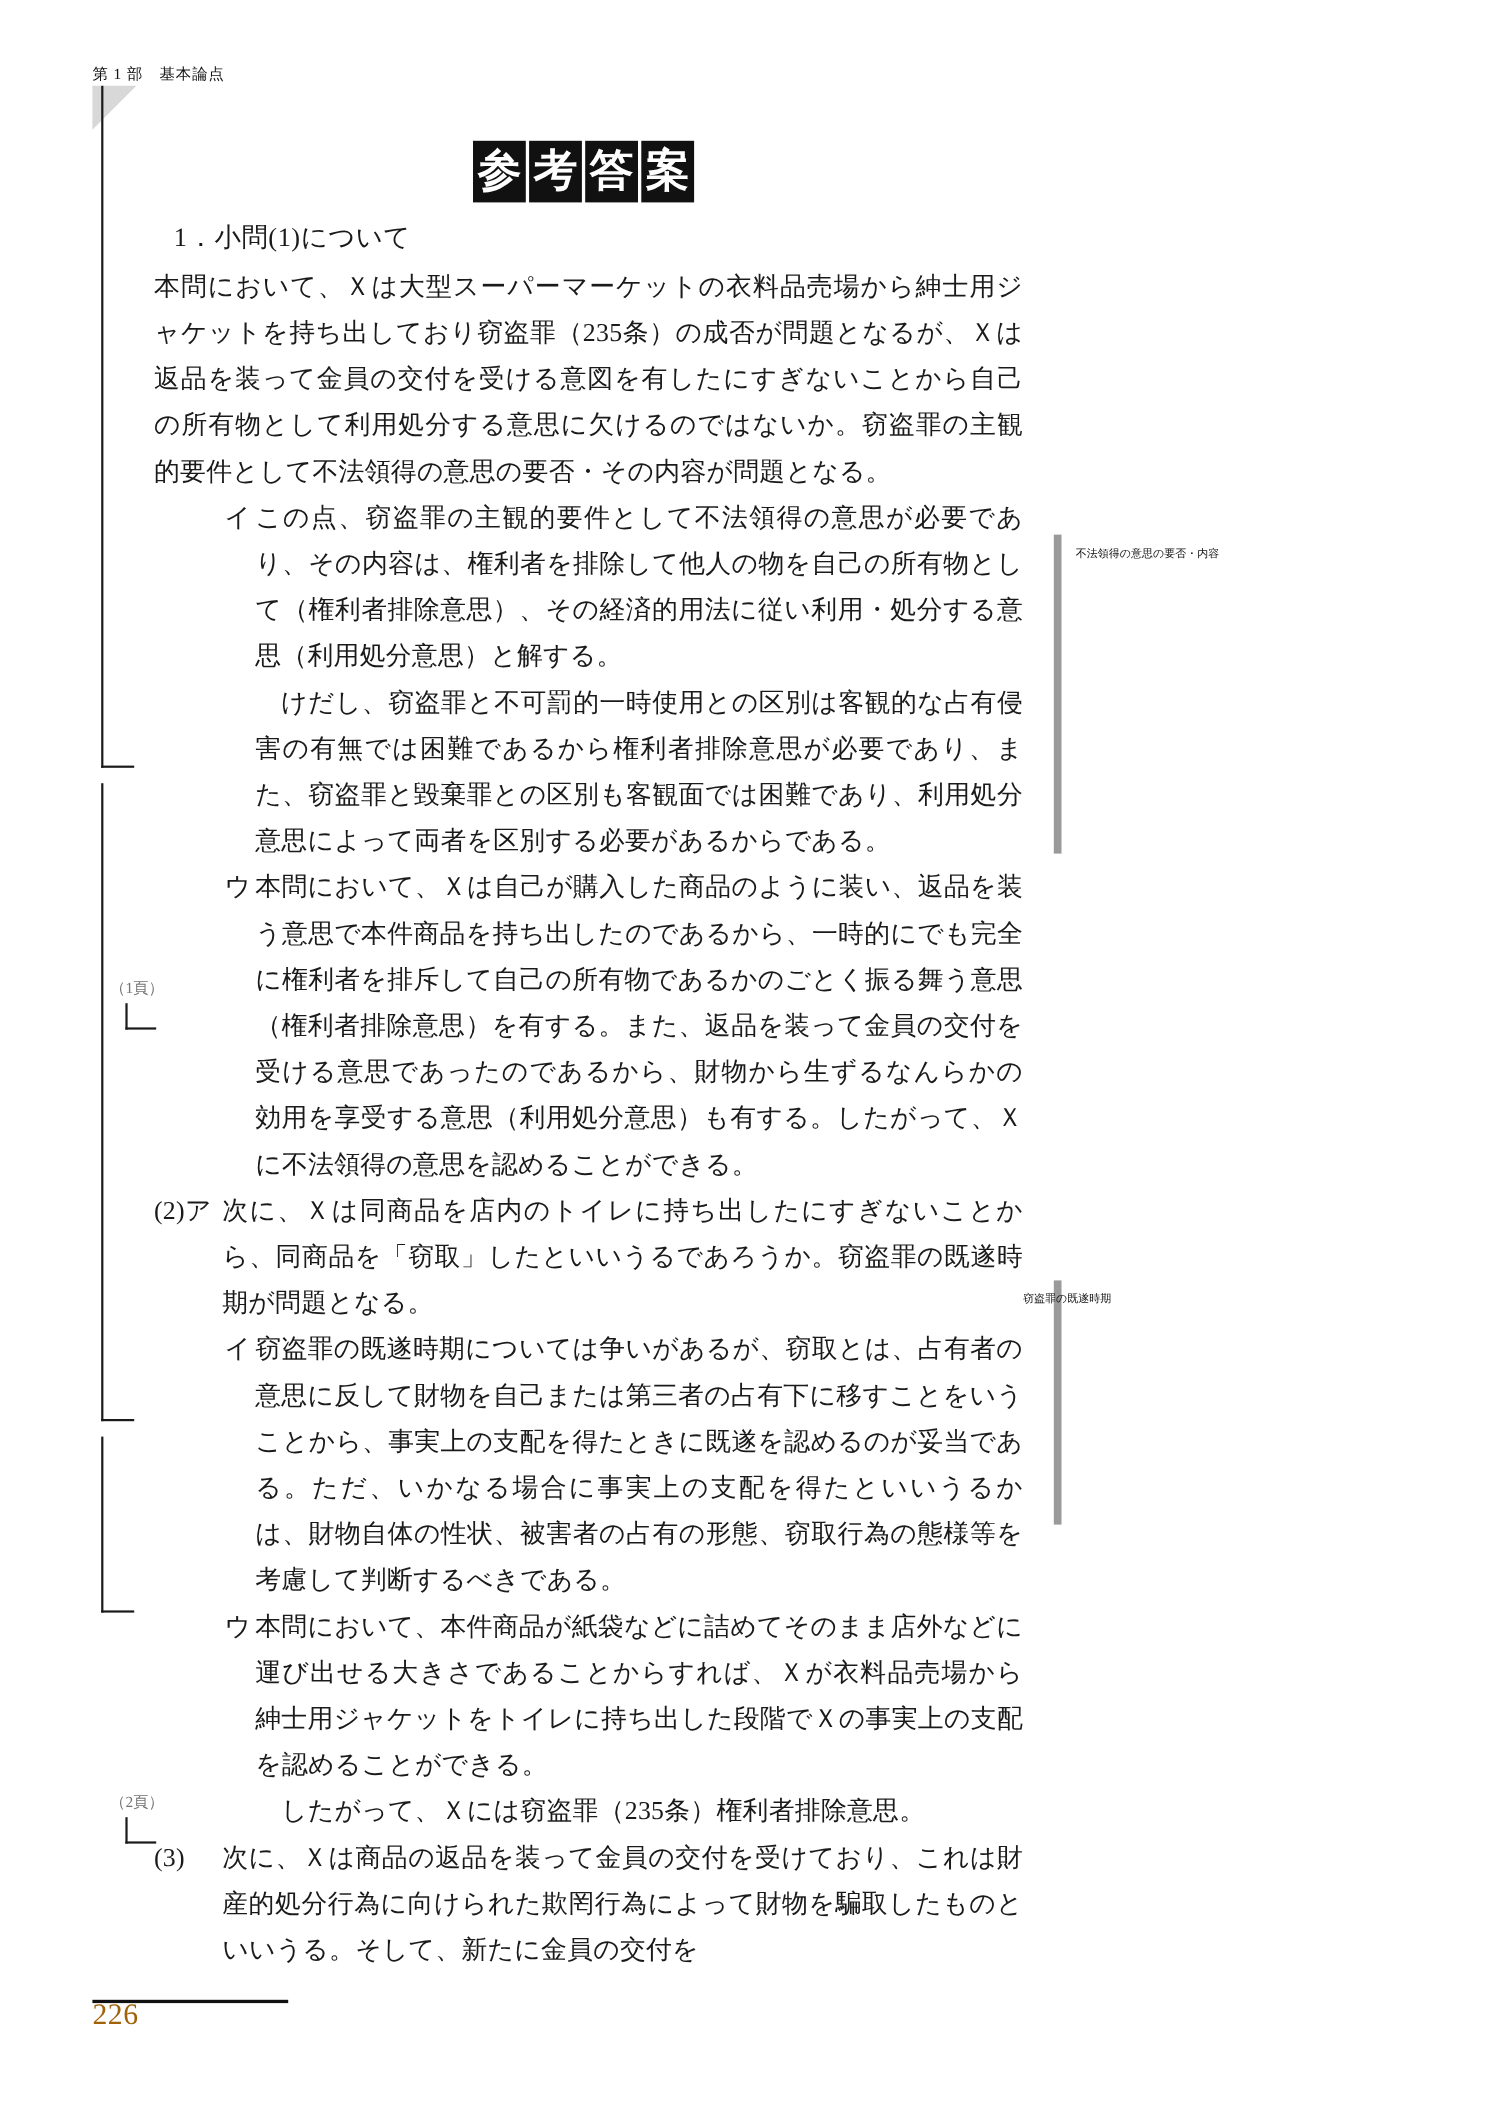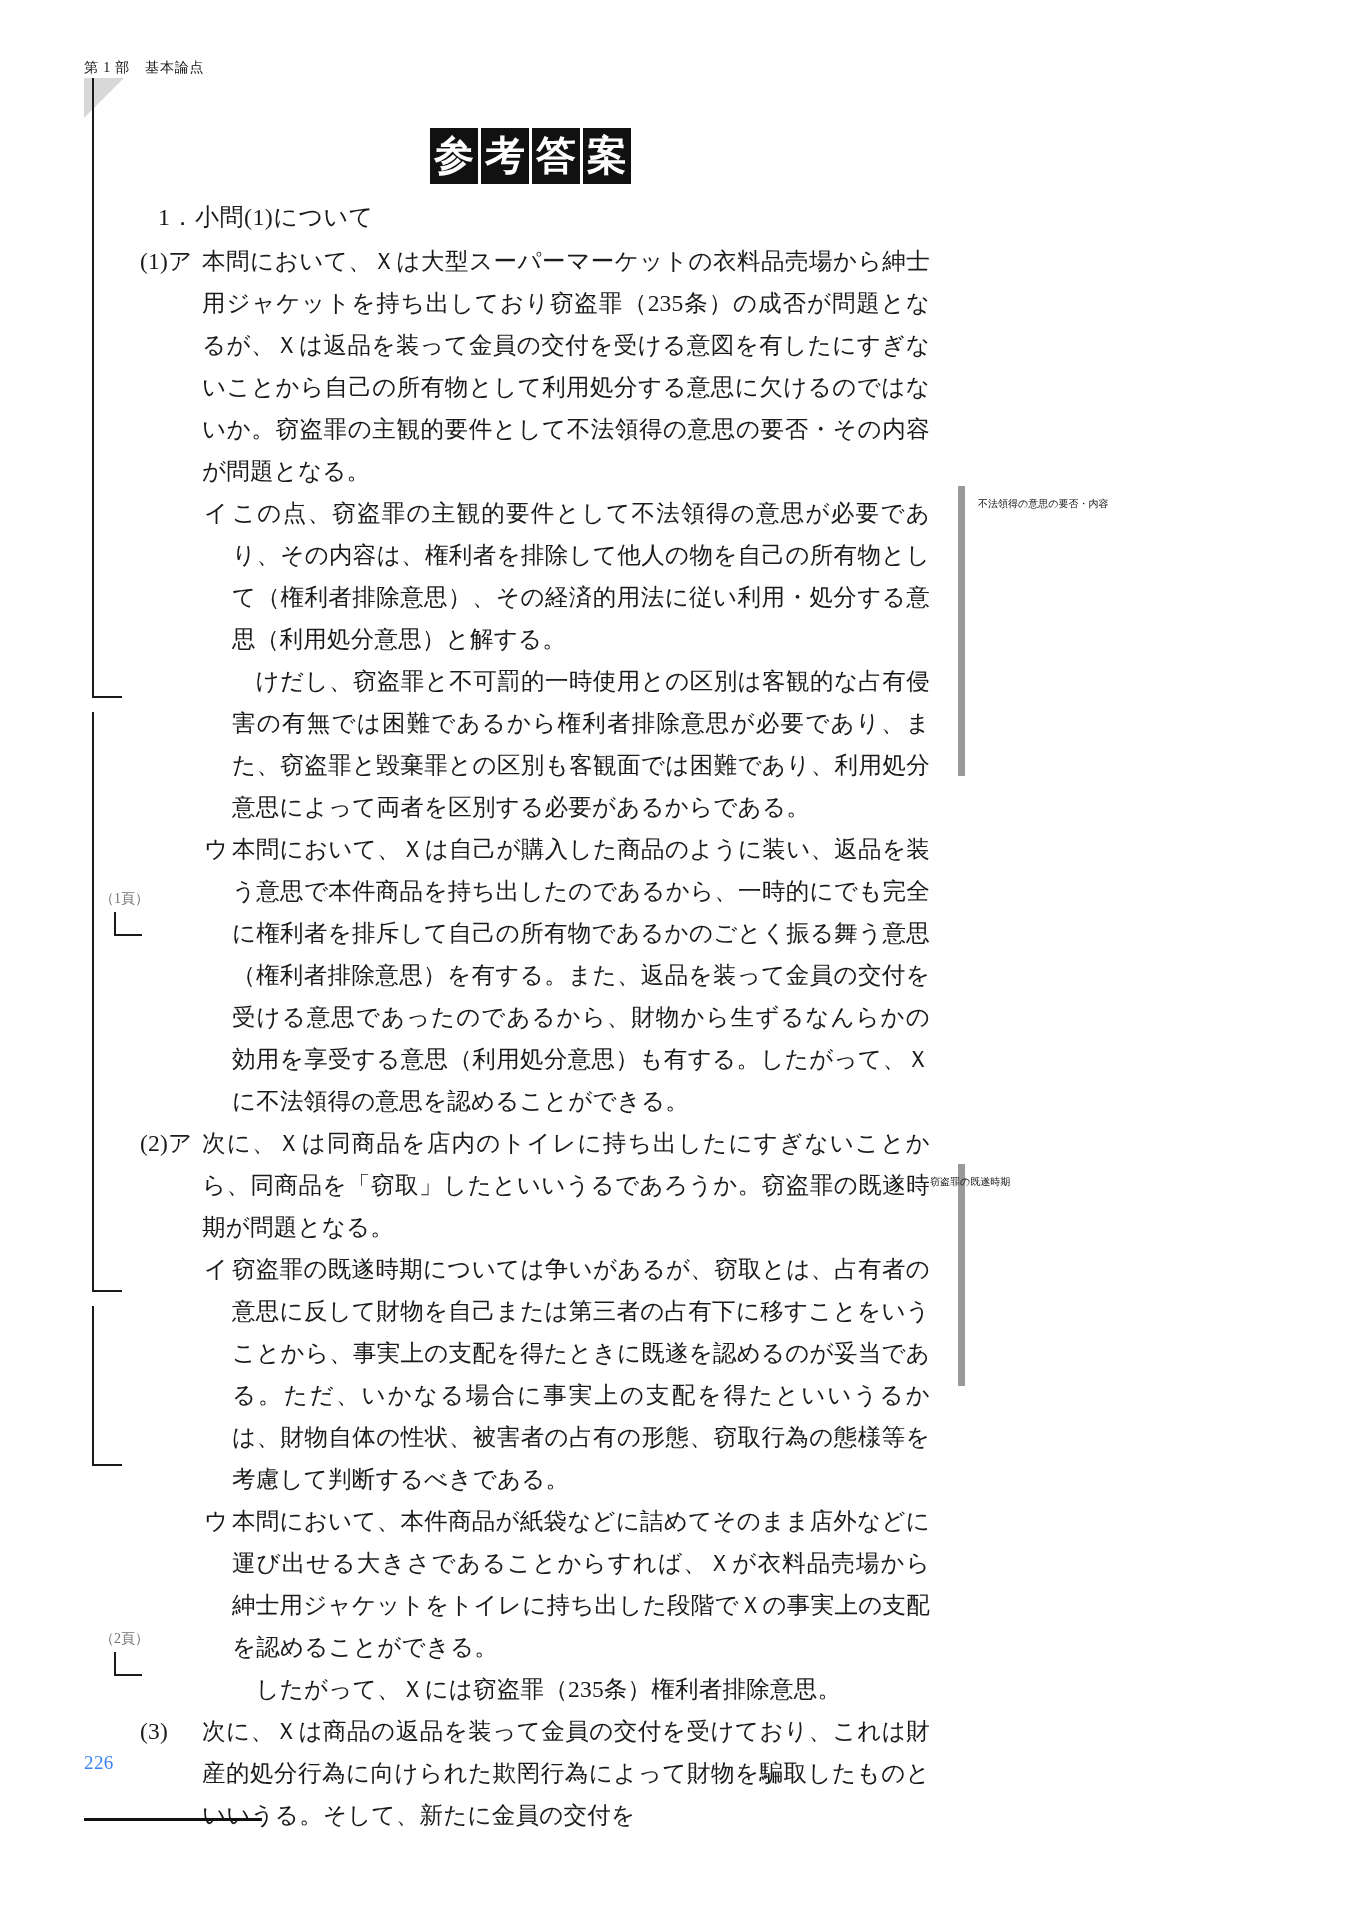--- a/index.html
+++ b/index.html
@@ -167,24 +167,24 @@
     width: 7px;
     background: #9a9a9a;
   }
   .sb-1 { top: 486px; height: 290px; }
   .sb-2 { top: 1164px; height: 222px; }
 
   
   .folio {
     position: absolute;
     left: 84px;
-    top: 1752px;
-    font-size: 19px;
+    top: 1816px;
+    font-size: 27px;
     letter-spacing: 0.02em;
-    color: #3b82f6;
+    color: #a16207;
   }
   .folio-rule {
     position: absolute;
     left: 84px;
     top: 1818px;
     width: 178px;
     height: 3px;
     background: #111;
   }
 </style>
@@ -211,21 +211,20 @@
     <span>考</span>
     <span>答</span>
     <span>案</span>
   </div>
 
   <div class="body">
 
     <div class="h-line">1．小問(1)について</div>
 
     <div class="para">
-      <div class="marker">(1)ア</div>
       <div class="txt">本問において、Ｘは大型スーパーマーケットの衣料品売場から紳士用ジャケットを持ち出しており窃盗罪（235条）の成否が問題となるが、Ｘは返品を装って金員の交付を受ける意図を有したにすぎないことから自己の所有物として利用処分する意思に欠けるのではないか。窃盗罪の主観的要件として不法領得の意思の要否・その内容が問題となる。</div>
     </div>
 
     <div class="para sub-block">
       <div class="marker indent2">イ</div>
       <div class="txt">この点、窃盗罪の主観的要件として不法領得の意思が必要であり、その内容は、権利者を排除して他人の物を自己の所有物として（権利者排除意思）、その経済的用法に従い利用・処分する意思（利用処分意思）と解する。</div>
     </div>
 
     <div class="para sub-block">
       <div class="marker indent2"></div>

